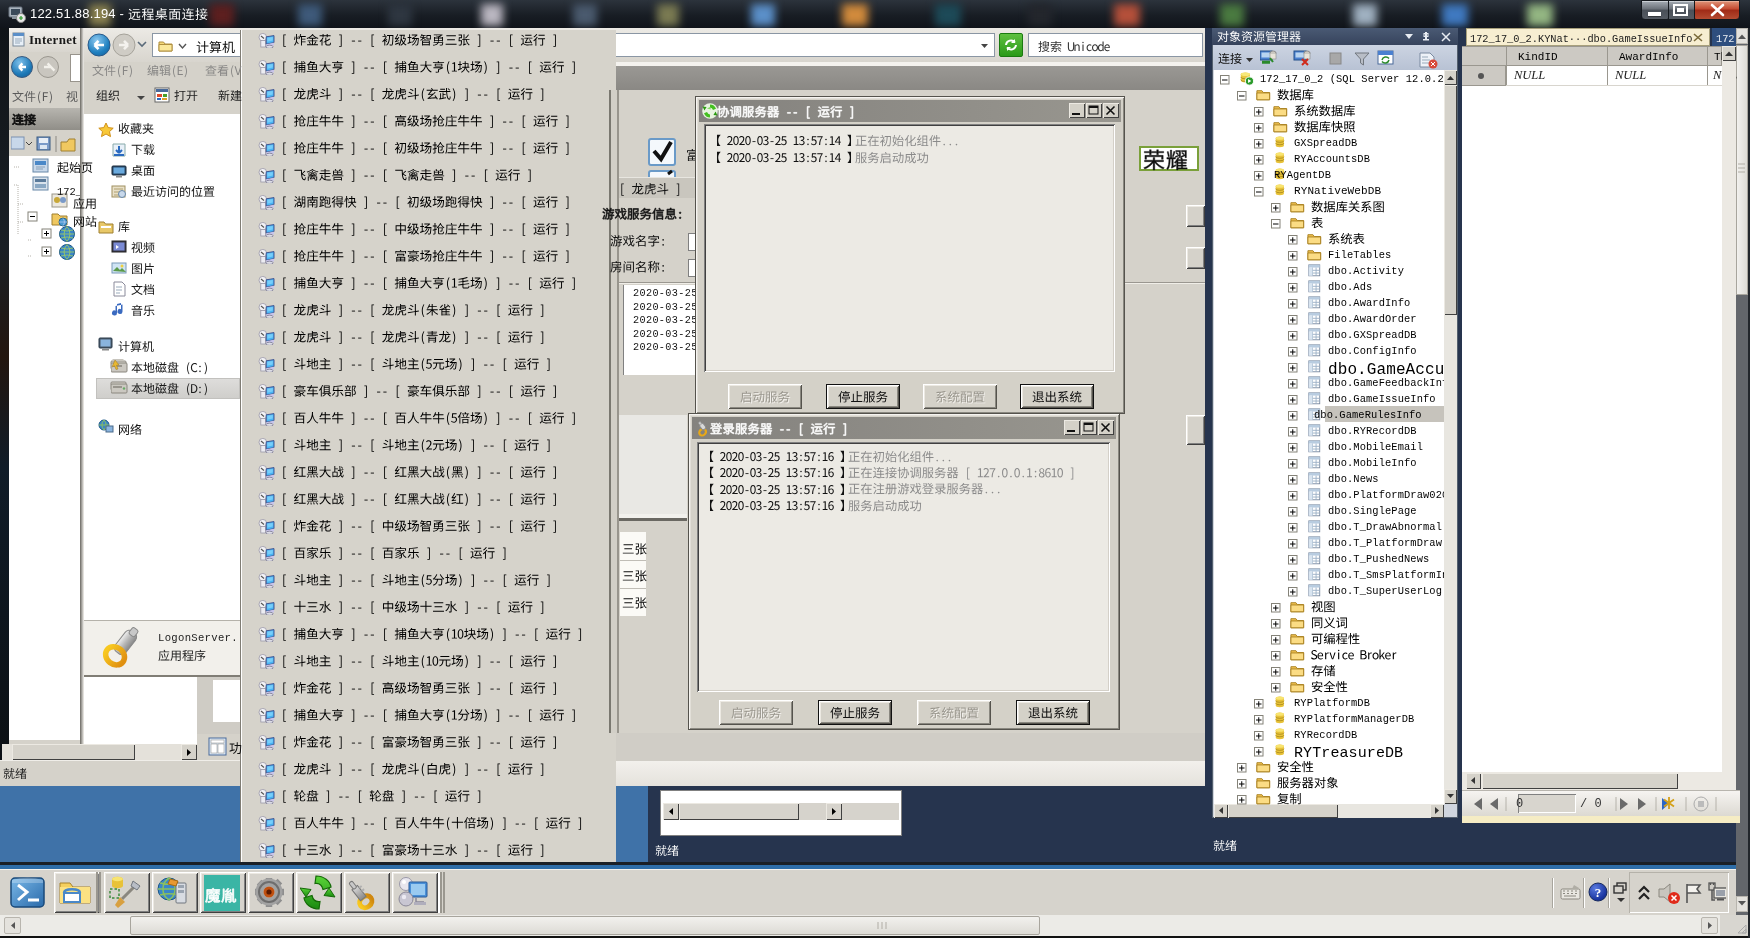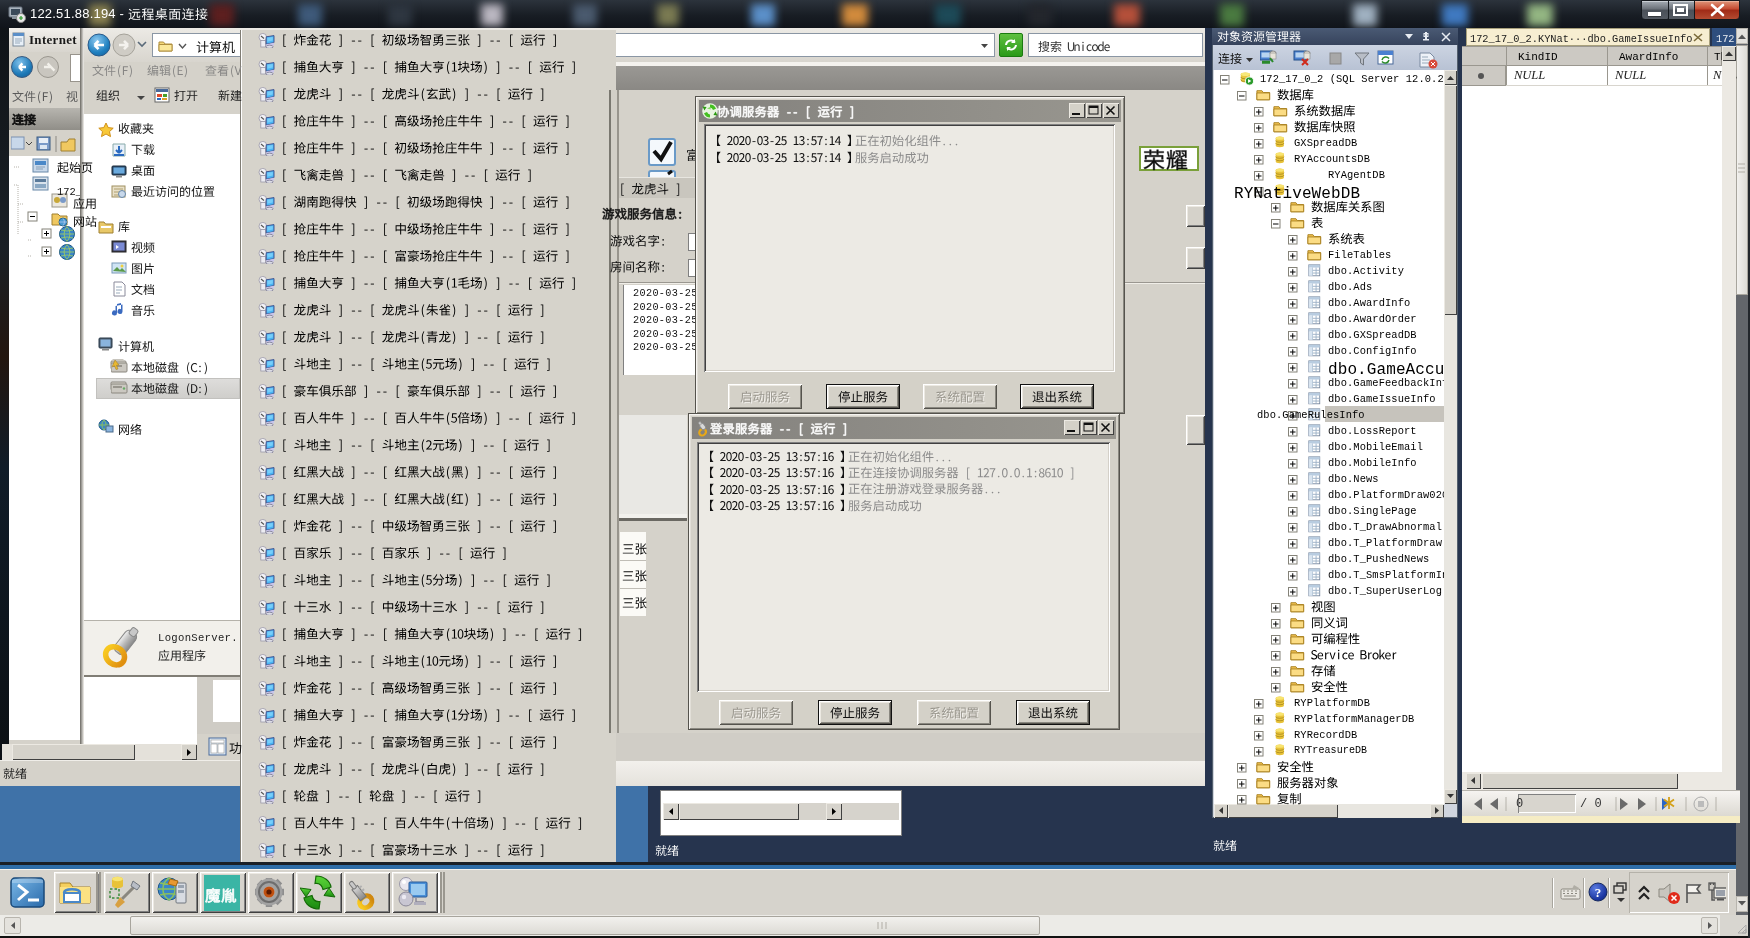--- a/index.html
+++ b/index.html
@@ -578,29 +578,29 @@
     <use href="#icoDb"></use>
   </svg>
 <div class="ab mono" style="left:1294px;top:153.2px;width:150px;overflow:hidden;font-size:10.4px;color:#000;z-index:20;white-space:pre;letter-spacing:.1px">RYAccountsDB</div>
 <svg class="ab" style="left:1254px;top:170.5px;z-index:20" width="10" height="10">
     <rect x="0.5" y="0.5" width="8.5" height="8.5" fill="#fff" stroke="#848278"></rect>
     <path d="M2 5h5.5M4.75 2.25v5.5" stroke="#000"></path>
   </svg>
 <svg class="ab" style="left:1273px;top:167px;z-index:20" width="15" height="16" viewBox="0 0 16.5 17.5">
     <use href="#icoDb"></use>
   </svg>
-<div class="ab mono" style="left:1328px;top:169.2px;width:122px;overflow:hidden;font-size:10.4px;color:#000;z-index:20;white-space:pre;letter-spacing:.1px">RYAgentDB</div>
+<div class="ab mono" style="left:1274px;top:169.2px;width:122px;overflow:hidden;font-size:10.4px;color:#000;z-index:20;white-space:pre;letter-spacing:.1px">RYAgentDB</div>
 <svg class="ab" style="left:1254px;top:186.5px;z-index:20" width="10" height="10">
     <rect x="0.5" y="0.5" width="8.5" height="8.5" fill="#fff" stroke="#848278"></rect>
     <path d="M2 5h5.5" stroke="#000"></path>
   </svg>
 <svg class="ab" style="left:1273px;top:183px;z-index:20" width="15" height="16" viewBox="0 0 16.5 17.5">
     <use href="#icoDb"></use>
   </svg>
-<div class="ab mono" style="left:1234px;top:185.2px;width:144px;overflow:hidden;font-size:16px;color:#000;z-index:20;white-space:pre;letter-spacing:.1px">RYNativeWebDB</div>
+<div class="ab mono" style="left:1294px;top:185.2px;width:144px;overflow:hidden;font-size:11px;color:#000;z-index:20;white-space:pre;letter-spacing:.1px">RYNativeWebDB</div>
 <svg class="ab" style="left:1271px;top:202.5px;z-index:20" width="10" height="10">
     <rect x="0.5" y="0.5" width="8.5" height="8.5" fill="#fff" stroke="#848278"></rect>
     <path d="M2 5h5.5M4.75 2.25v5.5" stroke="#000"></path>
   </svg>
 <svg class="ab" style="left:1290px;top:199px;z-index:20" width="15" height="16" viewBox="0 0 16.5 17.5">
     <use href="#icoFold"></use>
   </svg>
 <svg class="ab" style="left:1271px;top:218.5px;z-index:20" width="10" height="10">
     <rect x="0.5" y="0.5" width="8.5" height="8.5" fill="#fff" stroke="#848278"></rect>
     <path d="M2 5h5.5" stroke="#000"></path>
@@ -695,29 +695,29 @@
     <use href="#icoTbl"></use>
   </svg>
 <div class="ab mono" style="left:1328px;top:393.2px;width:116px;overflow:hidden;font-size:10.4px;color:#000;z-index:20;white-space:pre;letter-spacing:.1px">dbo.GameIssueInfo</div>
 <svg class="ab" style="left:1288px;top:410.5px;z-index:20" width="10" height="10">
     <rect x="0.5" y="0.5" width="8.5" height="8.5" fill="#fff" stroke="#848278"></rect>
     <path d="M2 5h5.5M4.75 2.25v5.5" stroke="#000"></path>
   </svg>
 <svg class="ab" style="left:1307px;top:407px;z-index:20" width="15" height="16" viewBox="0 0 16.5 17.5">
     <use href="#icoTbl"></use>
   </svg>
-<div class="ab mono" style="left:1257px;top:409.2px;width:116px;overflow:hidden;font-size:10.4px;color:#000;z-index:20;white-space:pre;letter-spacing:.1px">dbo.GameRulesInfo</div>
+<div class="ab mono" style="left:1314px;top:409.2px;width:116px;overflow:hidden;font-size:10.4px;color:#000;z-index:20;white-space:pre;letter-spacing:.1px">dbo.GameRulesInfo</div>
 <svg class="ab" style="left:1288px;top:426.5px;z-index:20" width="10" height="10">
     <rect x="0.5" y="0.5" width="8.5" height="8.5" fill="#fff" stroke="#848278"></rect>
     <path d="M2 5h5.5M4.75 2.25v5.5" stroke="#000"></path>
   </svg>
 <svg class="ab" style="left:1307px;top:423px;z-index:20" width="15" height="16" viewBox="0 0 16.5 17.5">
     <use href="#icoTbl"></use>
   </svg>
-<div class="ab mono" style="left:1328px;top:425.2px;width:116px;overflow:hidden;font-size:10.4px;color:#000;z-index:20;white-space:pre;letter-spacing:.1px">dbo.LossReport</div>
+<div class="ab mono" style="left:1328px;top:425.2px;width:116px;overflow:hidden;font-size:10.4px;color:#000;z-index:20;white-space:pre;letter-spacing:.1px">dbo.RYRecordDB</div>
 <svg class="ab" style="left:1288px;top:442.5px;z-index:20" width="10" height="10">
     <rect x="0.5" y="0.5" width="8.5" height="8.5" fill="#fff" stroke="#848278"></rect>
     <path d="M2 5h5.5M4.75 2.25v5.5" stroke="#000"></path>
   </svg>
 <svg class="ab" style="left:1307px;top:439px;z-index:20" width="15" height="16" viewBox="0 0 16.5 17.5">
     <use href="#icoTbl"></use>
   </svg>
 <div class="ab mono" style="left:1328px;top:441.2px;width:116px;overflow:hidden;font-size:10.4px;color:#000;z-index:20;white-space:pre;letter-spacing:.1px">dbo.MobileEmail</div>
 <svg class="ab" style="left:1288px;top:458.5px;z-index:20" width="10" height="10">
     <rect x="0.5" y="0.5" width="8.5" height="8.5" fill="#fff" stroke="#848278"></rect>
@@ -857,21 +857,21 @@
     <use href="#icoDb"></use>
   </svg>
 <div class="ab mono" style="left:1294px;top:729.2px;width:150px;overflow:hidden;font-size:10.4px;color:#000;z-index:20;white-space:pre;letter-spacing:.1px">RYRecordDB</div>
 <svg class="ab" style="left:1254px;top:746.5px;z-index:20" width="10" height="10">
     <rect x="0.5" y="0.5" width="8.5" height="8.5" fill="#fff" stroke="#848278"></rect>
     <path d="M2 5h5.5M4.75 2.25v5.5" stroke="#000"></path>
   </svg>
 <svg class="ab" style="left:1273px;top:743px;z-index:20" width="15" height="16" viewBox="0 0 16.5 17.5">
     <use href="#icoDb"></use>
   </svg>
-<div class="ab mono" style="left:1294px;top:745.2px;width:150px;overflow:hidden;font-size:10px;color:#000;z-index:20;white-space:pre;letter-spacing:.1px">RYTreasureDB</div>
+<div class="ab mono" style="left:1294px;top:745.2px;width:150px;overflow:hidden;font-size:15px;color:#000;z-index:20;white-space:pre;letter-spacing:.1px">RYTreasureDB</div>
 <svg class="ab" style="left:1237px;top:762.5px;z-index:20" width="10" height="10">
     <rect x="0.5" y="0.5" width="8.5" height="8.5" fill="#fff" stroke="#848278"></rect>
     <path d="M2 5h5.5M4.75 2.25v5.5" stroke="#000"></path>
   </svg>
 <svg class="ab" style="left:1256px;top:759px;z-index:20" width="15" height="16" viewBox="0 0 16.5 17.5">
     <use href="#icoFold"></use>
   </svg>
 <svg class="ab" style="left:1237px;top:778.5px;z-index:20" width="10" height="10">
     <rect x="0.5" y="0.5" width="8.5" height="8.5" fill="#fff" stroke="#848278"></rect>
     <path d="M2 5h5.5M4.75 2.25v5.5" stroke="#000"></path>

